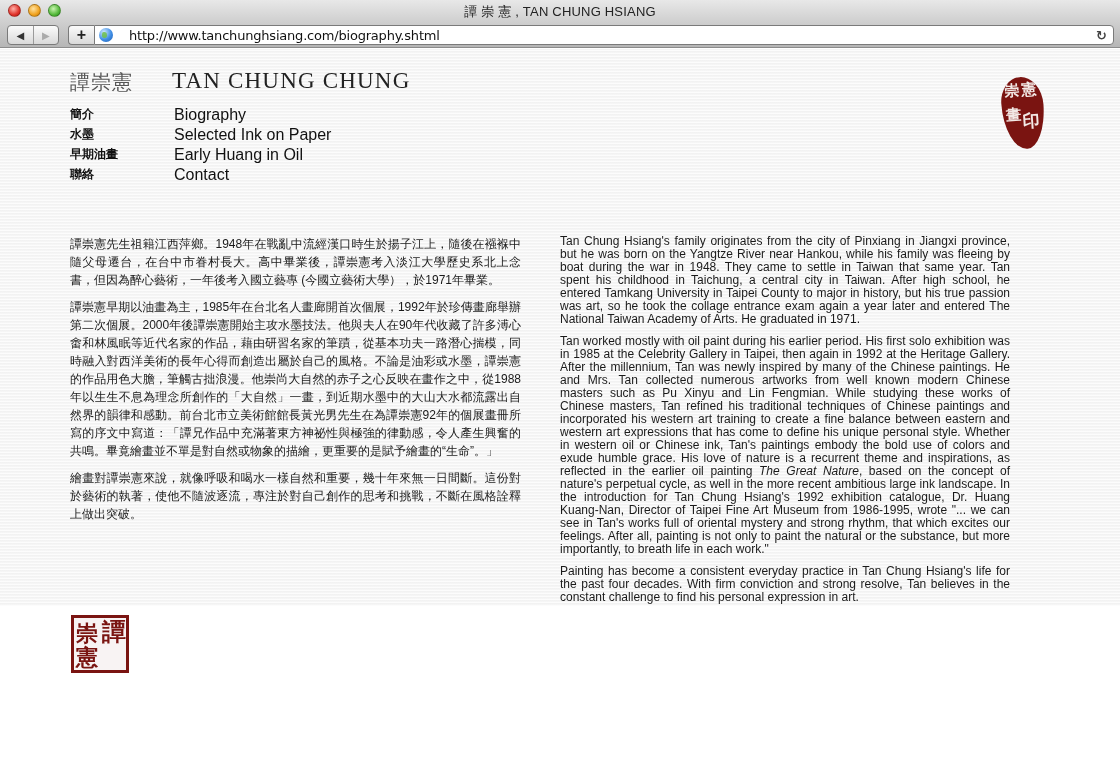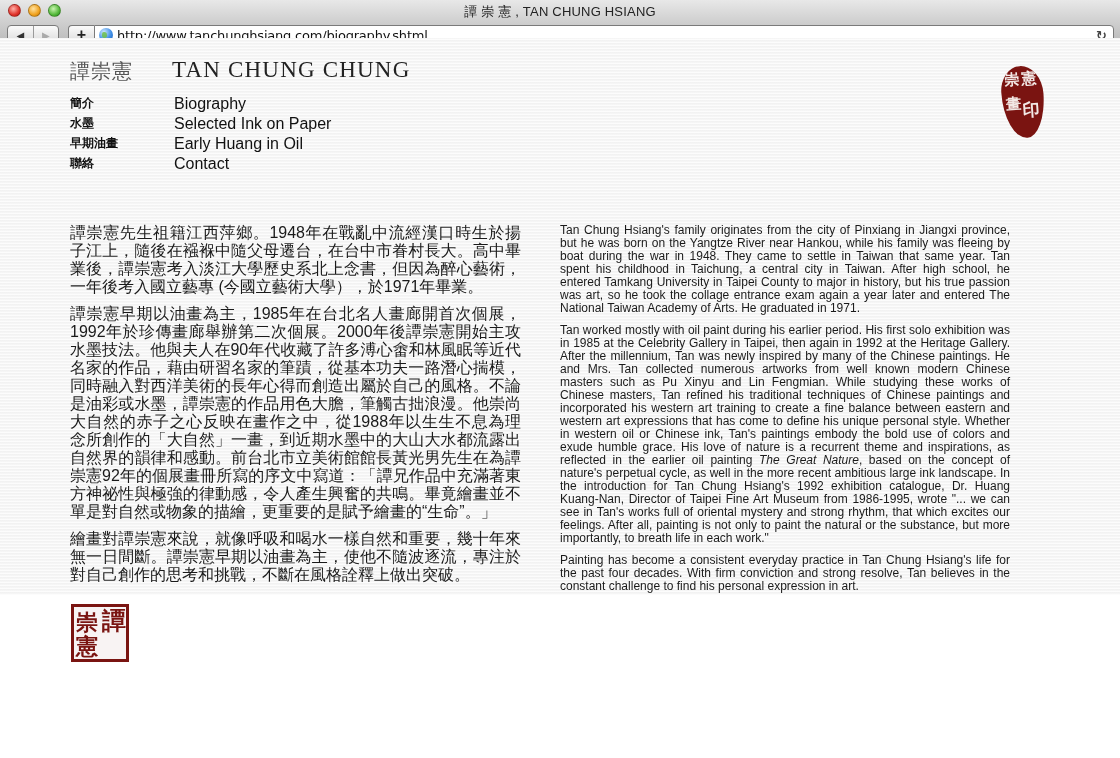--- a/index.html
+++ b/index.html
@@ -47,37 +47,37 @@
   .navbtns .nb + .nb { border-left: 1px solid #9a9a9a; color: #aaa; }
   .addbtn {
     position: absolute; left: 68px; top: 3px; width: 26px; height: 20px;
     border: 1px solid #7a7a7a; border-right: none; border-radius: 4px 0 0 4px;
     background: linear-gradient(#fbfbfb, #d9d9d9);
     font-size: 16px; line-height: 17px; text-align: center; color: #222; font-weight: bold;
   }
   .urlbar {
     position: absolute; left: 94px; right: 6px; top: 3px; height: 20px;
     border: 1px solid #7a7a7a; border-radius: 0 4px 4px 0;
-    background: #fff; display: flex; align-items: center;
+    background: #fff; display: flex; align-items: center; gap: 12px;
   }
   .globe {
     width: 14px; height: 14px; border-radius: 50%; margin-left: 4px; margin-right: 4px;
     background: radial-gradient(circle at 35% 30%, #cfe8ff, #3f8ee6 55%, #1c5cb0);
     position: relative;
   }
   .globe::after {
     content: ""; position: absolute; left: 3px; top: 4px; width: 5px; height: 6px;
     background: #6fbf4a; border-radius: 40% 60% 50% 50%; opacity: 0.85;
   }
   .url-text { font-size: 13px; color: #111; font-family: "DejaVu Sans", sans-serif; letter-spacing: -0.2px; }
   .reload { margin-left: auto; margin-right: 6px; font-size: 13px; color: #444; font-weight: bold; }
 
   
   .page {
-    position: absolute; top: 38px; left: 0; width: 1120px; height: 557px;
+    position: absolute; top: 49px; left: 0; width: 1120px; height: 557px;
     background-color: #f6f6f6;
     background-image: repeating-linear-gradient(0deg, rgba(255,255,255,0.7) 0px, rgba(255,255,255,0.7) 1px, rgba(225,225,225,0.35) 2px, rgba(255,255,255,0) 3px);
     color: #1a1a1a;
   }
   .brand-cn {
     position: absolute; left: 70px; top: 20px;
     font-family: "DejaVu Serif", serif; font-size: 20px; color: #555; letter-spacing: 1px;
   }
   .brand-en {
     position: absolute; left: 172px; top: 19px;
@@ -98,21 +98,21 @@
     position: absolute; color: #f3e9e6; font-family: "DejaVu Serif", serif; font-weight: bold;
     line-height: 1;
   }
   .seal-bottom {
     position: absolute; left: 71px; top: 566px; width: 58px; height: 58px;
     border: 3px solid #7a1411; background: rgba(122,20,17,0.05);
   }
 
   .col-cn {
     position: absolute; left: 70px; top: 186px; width: 451px;
-    font-size: 16px; line-height: 18px; color: #1a1a1a;
+    font-size: 12px; line-height: 18px; color: #1a1a1a;
     text-align: justify;
   }
   .col-cn p { margin-bottom: 9px; }
   .col-en {
     position: absolute; left: 560px; top: 186px; width: 450px;
     font-size: 12px; line-height: 13px; color: #1a1a1a;
     text-align: justify;
   }
   .col-en p { margin-bottom: 9px; }
 </style>
@@ -175,21 +175,21 @@
   <div class="seal-top">
     <span class="g" style="left:4px; top:6px; font-size:15px;">崇</span>
     <span class="g" style="left:21px; top:6px; font-size:15px;">憲</span>
     <span class="g" style="left:4px; top:30px; font-size:15px;">畫</span>
     <span class="g" style="left:20px; top:36px; font-size:17px;">印</span>
   </div>
 
   <div class="col-cn">
     <p>譚崇憲先生祖籍江西萍鄉。1948年在戰亂中流經漢口時生於揚子江上，隨後在襁褓中隨父母遷台，在台中市眷村長大。高中畢業後，譚崇憲考入淡江大學歷史系北上念書，但因為醉心藝術，一年後考入國立藝專 (今國立藝術大學），於1971年畢業。</p>
     <p>譚崇憲早期以油畫為主，1985年在台北名人畫廊開首次個展，1992年於珍傳畫廊舉辦第二次個展。2000年後譚崇憲開始主攻水墨技法。他與夫人在90年代收藏了許多溥心畬和林風眠等近代名家的作品，藉由研習名家的筆蹟，從基本功夫一路潛心揣模，同時融入對西洋美術的長年心得而創造出屬於自己的風格。不論是油彩或水墨，譚崇憲的作品用色大膽，筆觸古拙浪漫。他崇尚大自然的赤子之心反映在畫作之中，從1988年以生生不息為理念所創作的「大自然」一畫，到近期水墨中的大山大水都流露出自然界的韻律和感動。前台北市立美術館館長黃光男先生在為譚崇憲92年的個展畫冊所寫的序文中寫道：「譚兄作品中充滿著東方神祕性與極強的律動感，令人產生興奮的共鳴。畢竟繪畫並不單是對自然或物象的描繪，更重要的是賦予繪畫的“生命”。」</p>
-    <p>繪畫對譚崇憲來說，就像呼吸和喝水一樣自然和重要，幾十年來無一日間斷。譚崇憲早期以油畫為主，使他不隨波逐流，專注於對自己創作的思考和挑戰，不斷在風格詮釋上做出突破。</p>
+    <p>繪畫對譚崇憲來說，就像呼吸和喝水一樣自然和重要，幾十年來無一日間斷。這份對於藝術的執著，使他不隨波逐流，專注於對自己創作的思考和挑戰，不斷在風格詮釋上做出突破。</p>
   </div>
 
   <div class="seal-bottom">
     <span class="g" style="left:28px; top:2px; font-size:24px; color:#7a1411;">譚</span>
     <span class="g" style="left:2px; top:4px; font-size:22px; color:#7a1411;">崇</span>
     <span class="g" style="left:2px; top:28px; font-size:22px; color:#7a1411;">憲</span>
   </div>
 
   <div class="col-en">
     <p>Tan Chung Hsiang's family originates from the city of Pinxiang in Jiangxi province, but he was born on the Yangtze River near Hankou, while his family was fleeing by boat during the war in 1948. They came to settle in Taiwan that same year. Tan spent his childhood in Taichung, a central city in Taiwan. After high school, he entered Tamkang University in Taipei County to major in history, but his true passion was art, so he took the collage entrance exam again a year later and entered The National Taiwan Academy of Arts. He graduated in 1971.</p>

